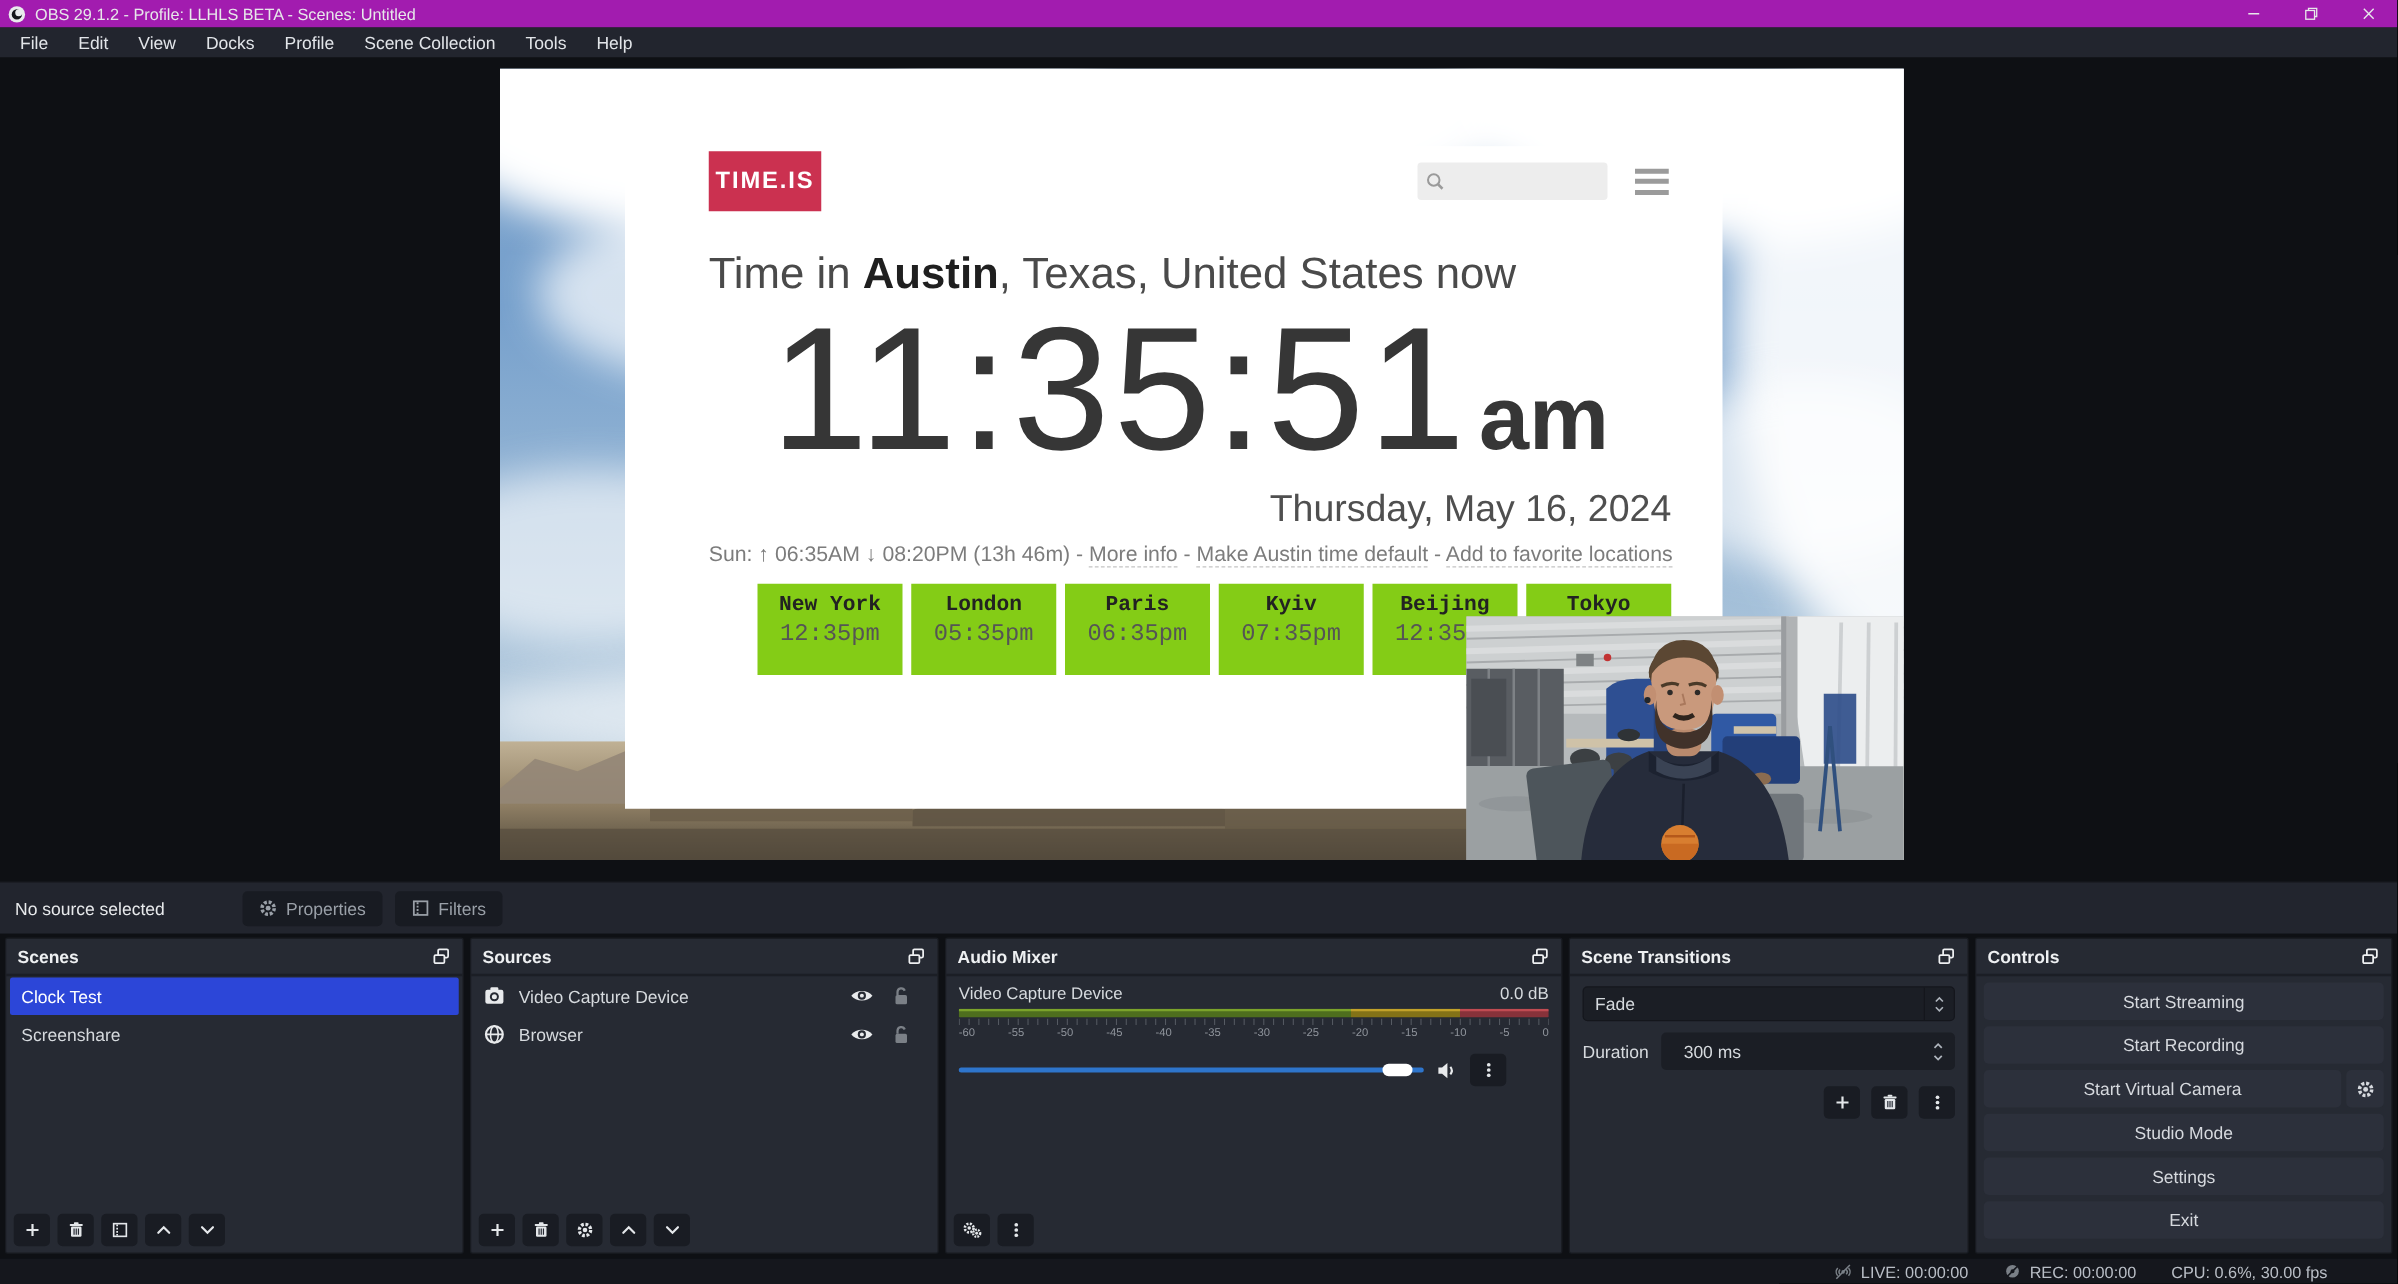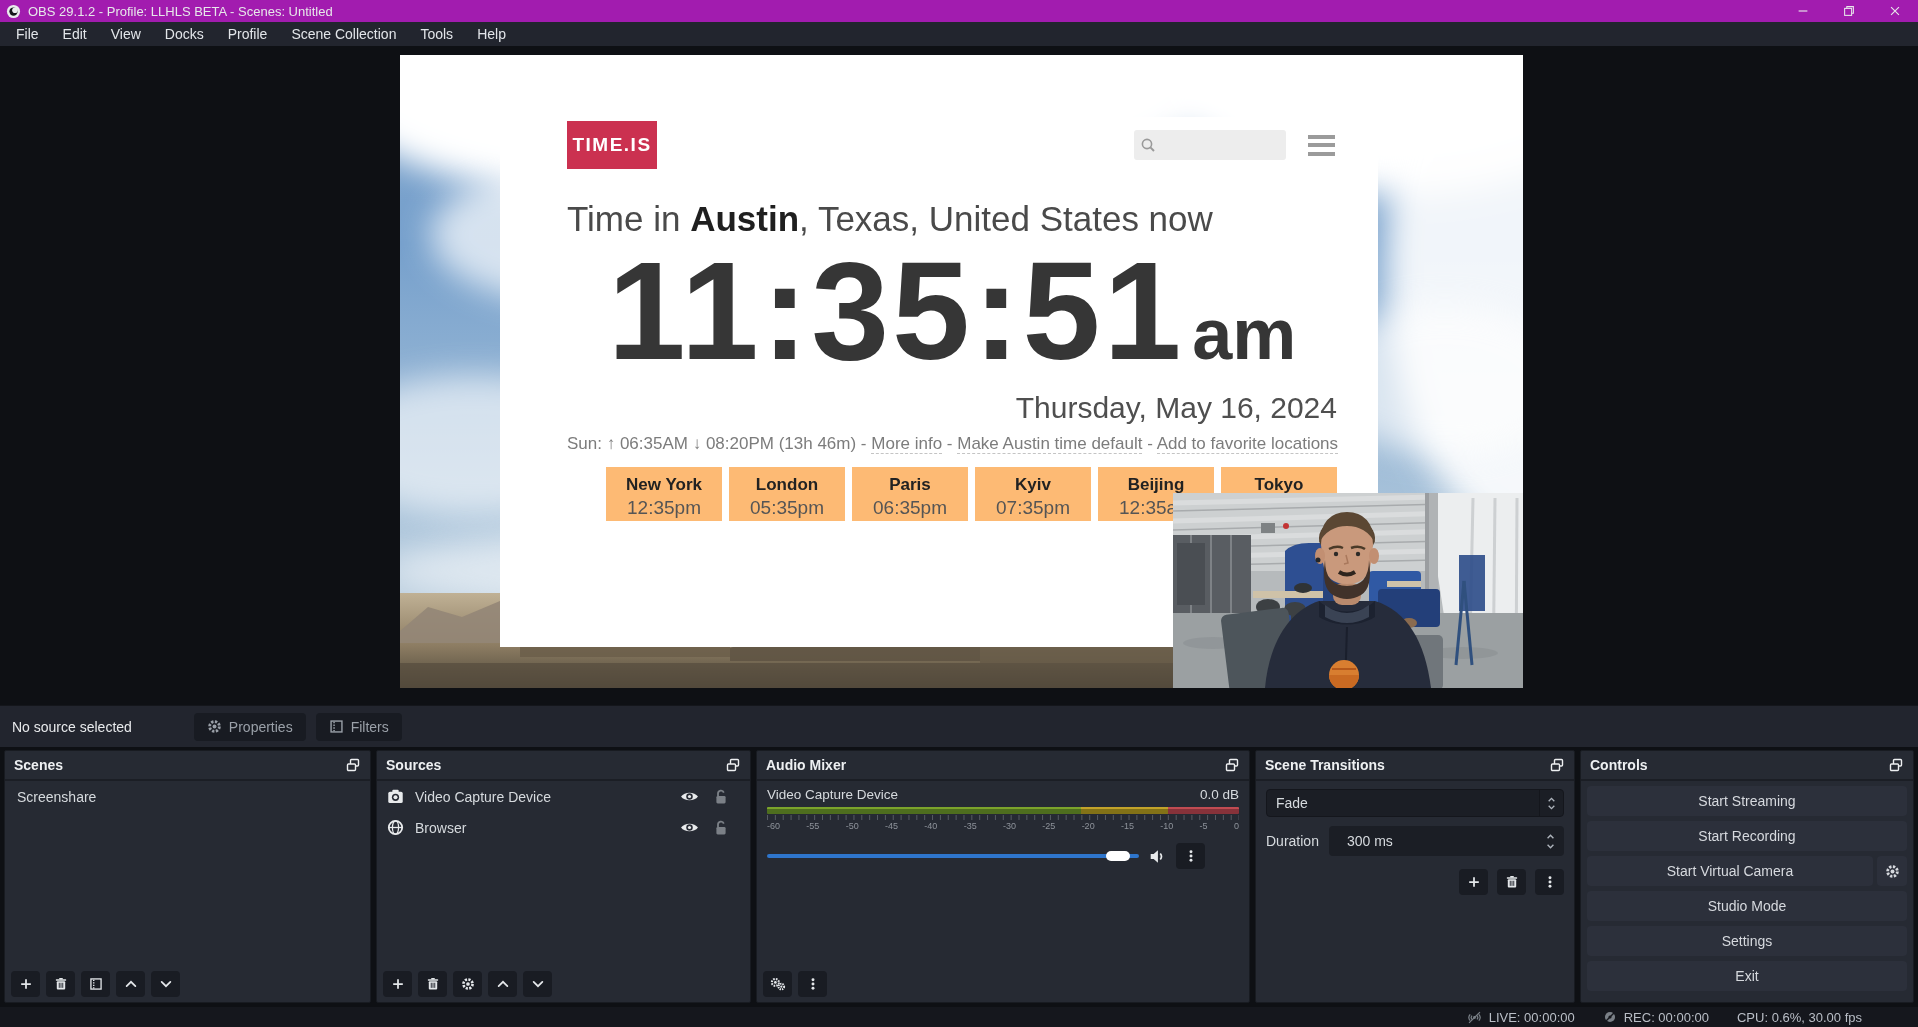--- a/index.html
+++ b/index.html
@@ -35,27 +35,27 @@
 
   .webpage { position:absolute; left:100px; top:62px; width:878px; height:530px; background:#ffffff; padding:0 41px 0 67px; }
   .logo-row { display:flex; align-items:center; padding-top:4px; }
   .timeis-logo { width:90px; height:48px; background:#cb3150; color:#fff; display:flex; align-items:center; justify-content:center; font-weight:700; font-size:19px; letter-spacing:1.5px; }
   .search-box { margin-left:auto; width:152px; height:30px; background:#ededed; border-radius:3px; display:flex; align-items:center; padding:0 6px; color:#9a9a9a; }
   .hamburger { width:27px; margin-left:22px; margin-right:2px; display:flex; flex-direction:column; gap:4.5px; }
   .hamburger i { display:block; height:4px; background:#9b9b9b; }
   .heading { margin-top:30px; font-size:35px; color:#4a4a4a; white-space:nowrap; }
   .heading b { color:#1f1f1f; font-weight:700; }
   .clock-row { margin-top:2px; text-align:center; color:#363636; white-space:nowrap; line-height:1; }
-  .clock-time { font-size:140px; font-weight:700; letter-spacing:3px; }
+  .clock-time { font-size:140px; font-weight:400; letter-spacing:3px; }
   .clock-mer { font-size:72px; font-weight:700; margin-left:8px; }
   .date-line { text-align:right; font-size:30px; color:#4f4f4f; margin-top:10px; }
   .sun-line { text-align:right; font-size:17px; color:#7c7c7c; margin-top:9px; white-space:nowrap; }
   .sun-link { border-bottom:1px dashed #c4c4c4; }
   .cities { margin-top:13px; display:flex; justify-content:flex-end; gap:7px; }
-  .city { width:116px; background:#fdba74; text-align:center; padding:8px 0 2px; }
+  .city { width:116px; background:#84cc16; text-align:center; padding:8px 0 22px;font-family:Liberation Mono, monospace; }
   .city-name { font-weight:700; font-size:17px; color:#222; }
   .city-time { font-size:19px; color:#555; margin-top:2px; }
 
   .webcam { position:absolute; left:773px; top:438px; width:350px; height:195px; }
   .webcam svg { display:block; }
 
   
   .srcbar { height:42px; flex:none; background:#22252e; display:flex; align-items:center; padding:0 12px; border-top:1px solid #14161b; }
   .src-status { font-size:14px; color:#e8eaec; }
   .srcbar-buttons { display:flex; margin-left:62px; gap:10px; }
@@ -455,20 +455,23 @@
 
   <div class="docks">
 
     <div class="panel p-scenes">
       <div class="panel-header">
         <span>Scenes</span>
         <svg width="16" height="16">
             <use href="#i-popout"></use>
           </svg>
       </div>
+      <div class="scene-item selected">
+          <span>Clock Test</span>
+        </div>
       <div class="scene-item">
           <span>Screenshare</span>
         </div>
       <div class="dock-toolbar">
         <div class="icon-btn">
             <svg width="14" height="14">
               <use href="#i-plus"></use>
             </svg>
           </div>
         <div class="icon-btn">

